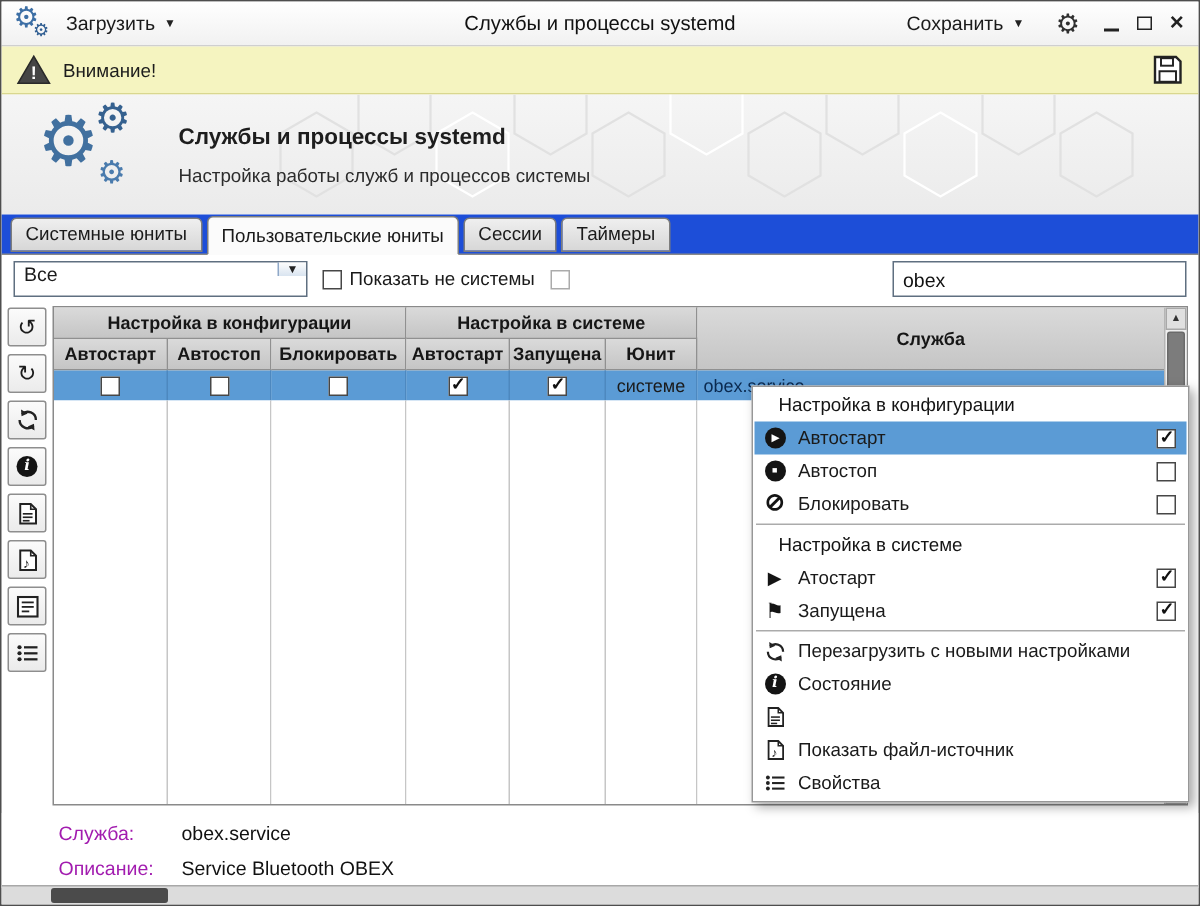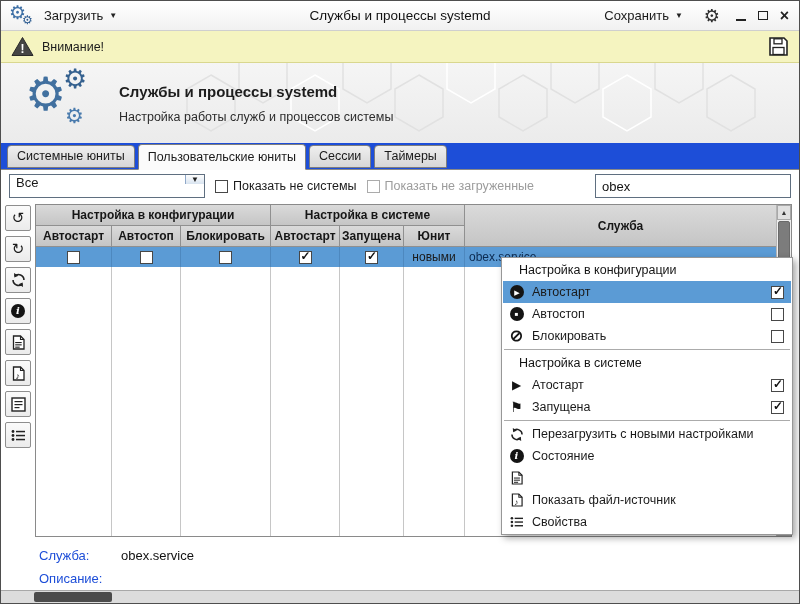--- a/index.html
+++ b/index.html
@@ -84,21 +84,21 @@
   .circ .tri { font-size:7px; transform:translateX(0.5px); }
   .circ .sq { font-size:6px; }
   .circ .il { font-family:"DejaVu Serif",serif; font-style:italic; font-size:10px; font-weight:bold; }
   .blk { font-size:16px; font-weight:bold; color:#141414; line-height:1; }
   .ply { font-size:12px; color:#141414; line-height:1; }
   .flg { font-size:14px; color:#141414; line-height:1; }
 
   
   .statusbar { position:absolute; top:541px; left:0; right:0; height:50px; font-size:13px; background:#fff; }
   .st-row { position:absolute; left:38px; display:flex; }
-  .st-label { width:82px; color:#1d4ed8; }
+  .st-label { width:82px; color:#a21caf; }
   .st-value { color:#111; }
   .hscroll { position:absolute; left:0; right:0; bottom:0; height:13px; background:#dcdcdc; border-top:1px solid #a8a8a8; }
   .hs-thumb { position:absolute; left:33px; top:1px; width:78px; height:10px; background:#4b4b4b; border-radius:2px; }
 </style>
 </head>
 <body>
 
 <div class="window">
 
   <div class="titlebar">
@@ -179,21 +179,20 @@
     <div class="combo">
       <span class="combo-value">Все</span>
       <span class="combo-btn">▼</span>
     </div>
     <label class="chk">
       <span class="chk-box cb"></span>
       <span>Показать не системы</span>
     </label>
     <label class="chk disabled">
       <span class="chk-box cb"></span>
-      <span>Показать не загруженные</span>
     </label>
     <input class="search" type="text" value="obex" style="">
   </div>
 
   <div class="main">
 
     <div class="side-toolbar">
       <div class="tool-btn">
         <span>↺</span>
       </div>
@@ -270,21 +269,21 @@
         </div>
         <div class="dc" style="grid-column:3; grid-row:3;">
           <span class="cb"></span>
         </div>
         <div class="dc" style="grid-column:4; grid-row:3;">
           <span class="cb checked"></span>
         </div>
         <div class="dc" style="grid-column:5; grid-row:3;">
           <span class="cb checked"></span>
         </div>
-        <div class="dc" style="grid-column:6; grid-row:3;">новыми</div>
+        <div class="dc" style="grid-column:6; grid-row:3;">системе</div>
         <div class="dc svc" style="grid-column:7; grid-row:3;">obex.service</div>
 
         <div class="fc" style="grid-column:1; grid-row:4;"></div>
         <div class="fc" style="grid-column:2; grid-row:4;"></div>
         <div class="fc" style="grid-column:3; grid-row:4;"></div>
         <div class="fc" style="grid-column:4; grid-row:4;"></div>
         <div class="fc" style="grid-column:5; grid-row:4;"></div>
         <div class="fc" style="grid-column:6; grid-row:4;"></div>
         <div class="fc last" style="grid-column:7; grid-row:4;"></div>
       </div>
@@ -396,20 +395,21 @@
     </div>
   </div>
 
   <div class="statusbar">
     <div class="st-row" style="top:6px;">
       <span class="st-label">Служба:</span>
       <span class="st-value">obex.service</span>
     </div>
     <div class="st-row" style="top:29px;">
       <span class="st-label">Описание:</span>
+      <span class="st-value">Service Bluetooth OBEX</span>
     </div>
   </div>
 
   <div class="hscroll">
     <span class="hs-thumb"></span>
   </div>
 
 </div>
 
 </body></html>

